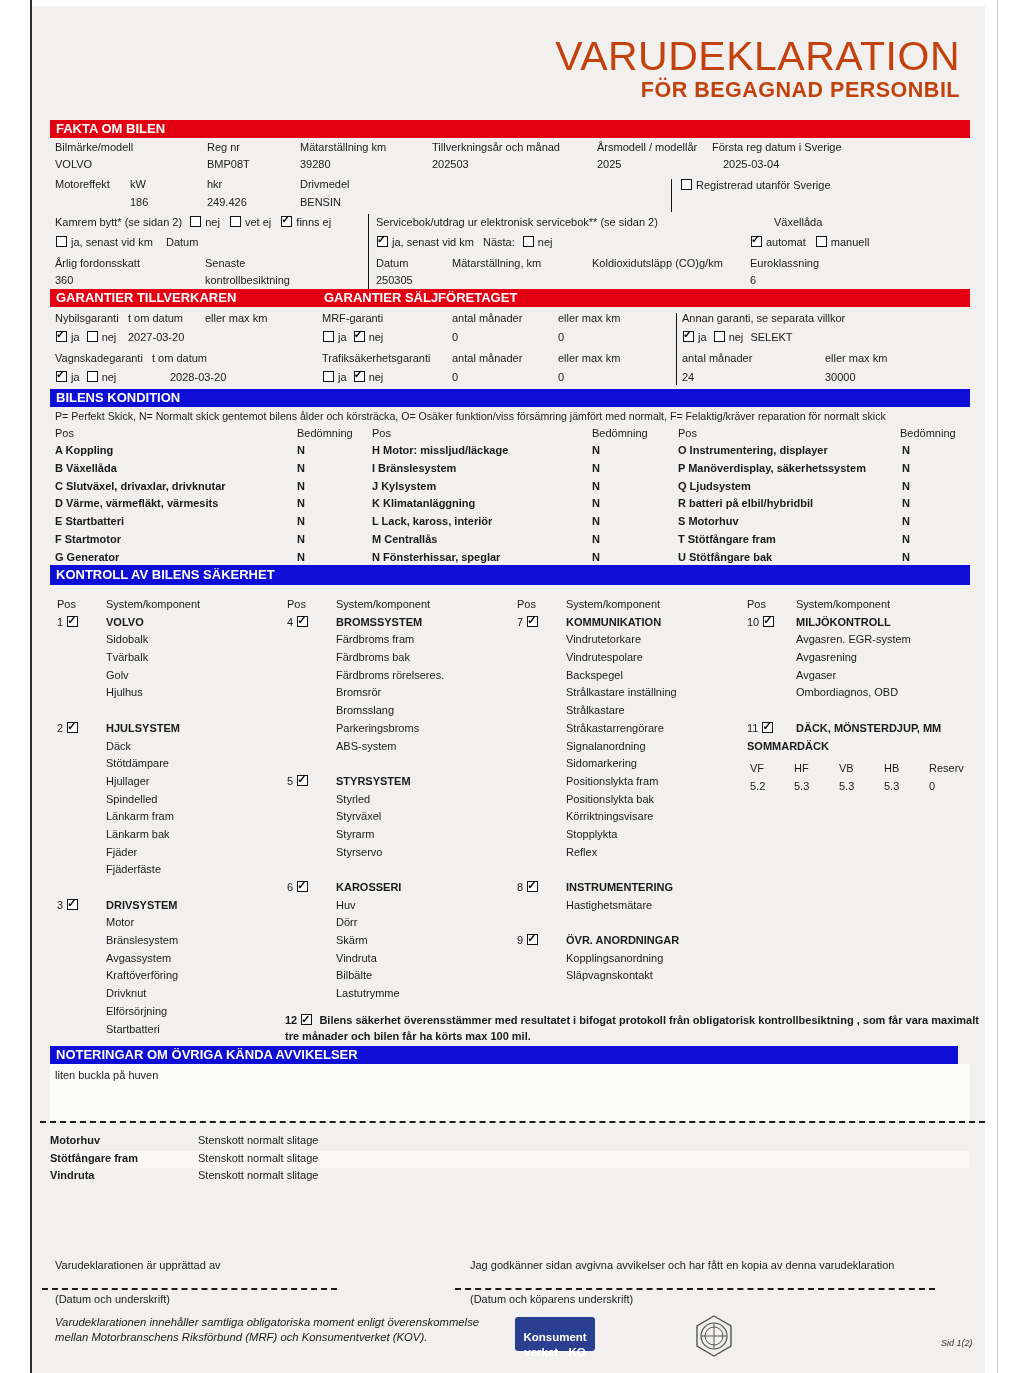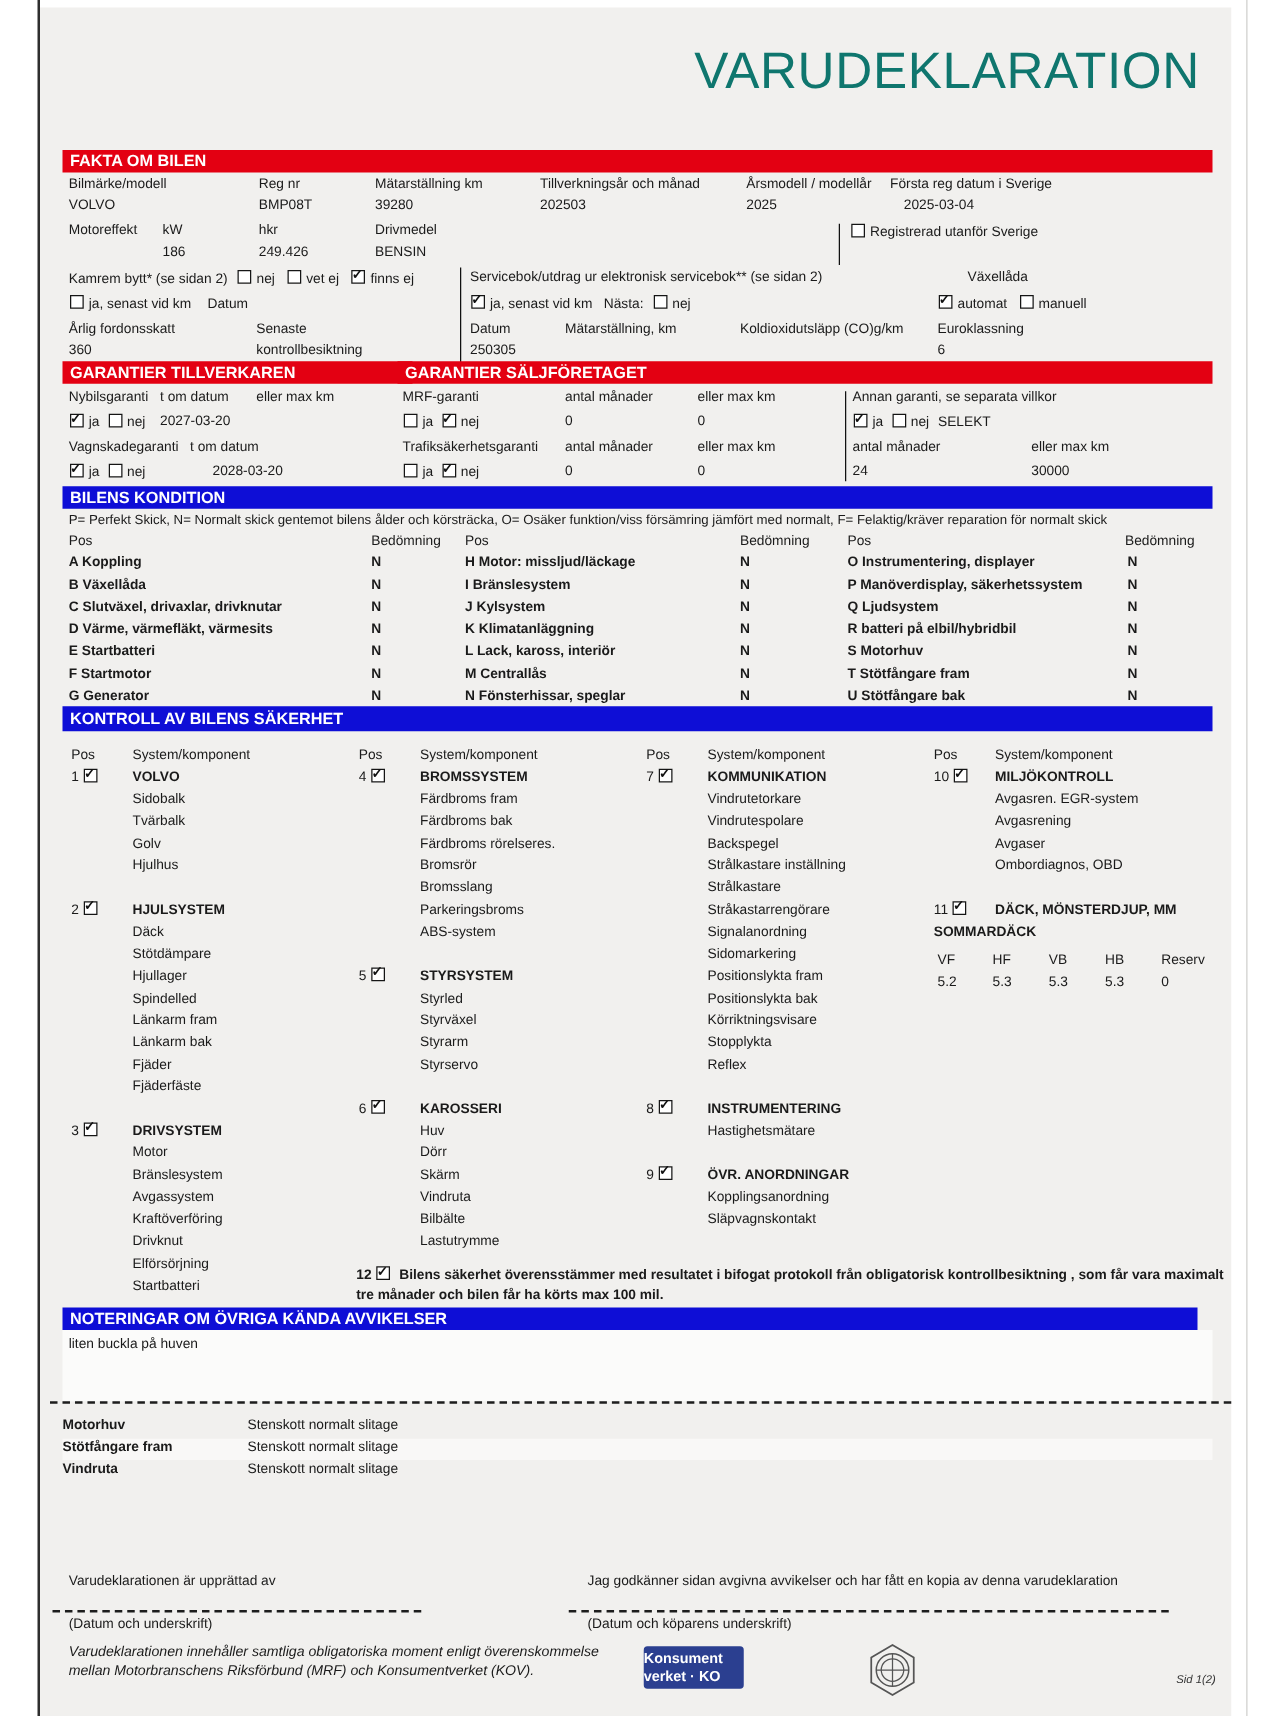--- a/index.html
+++ b/index.html
@@ -49,39 +49,40 @@
 
   .notebox{position:absolute;left:50px;top:1064px;width:920px;height:57px;background:#fbfbfa}
   .dash{position:absolute;border-top:2px dashed #1d1d1d;height:0}
 
   .devrows{position:absolute;left:50px;top:1133px;width:920px;font-size:11px}
   .devrow{display:grid;grid-template-columns:148px auto;height:17.6px;line-height:15px}
   .devrow:nth-child(2){background:rgba(255,255,255,.55)}
   .dev-part{font-weight:700}
 
   .badge{position:absolute;left:515px;top:1317px;width:80px;height:34px;background:#2b3f90;
-         border-radius:3px;color:#fff;font-size:11.5px;font-weight:700;
-         line-height:15px;padding-top:3px;box-sizing:border-box}
+         border-radius:3px;color:#fff;font-size:11.5px;font-weight:700;text-align:center;
+         line-height:15px;padding-top:13px;box-sizing:border-box}
   .legal{position:absolute;left:55px;top:1315px;width:440px;font-size:11.3px;
          font-style:italic;line-height:14.5px;white-space:normal}
   .sid{position:absolute;left:941px;top:1338px;font-size:9px;font-style:italic;color:#333}
 
-  .titlebox{position:absolute;left:540px;top:34px;width:420px;text-align:right;color:#0f766e}
+  .titlebox{position:absolute;left:540px;top:34px;width:420px;text-align:right;color:#c2410c}
   .title-main{font-size:41px;line-height:44px;font-weight:400;letter-spacing:.5px}
   .title-sub{font-size:21.5px;line-height:24px;font-weight:600;letter-spacing:.5px}
 </style>
 </head>
 <body>
 
 <div class="page"></div>
 <div class="edge"></div>
 <div class="rline"></div>
 
 <div class="titlebox">
   <div class="title-main">VARUDEKLARATION</div>
+  <div class="title-sub">FÖR BEGAGNAD PERSONBIL</div>
 </div>
 
 <div class="bar red" style="left:50px;top:120px;width:920px">FAKTA OM BILEN</div>
 
 <span class="lbl" style="left:55px;top:141px">Bilmärke/modell</span>
 <span class="lbl" style="left:207px;top:141px">Reg nr</span>
 <span class="lbl" style="left:300px;top:141px">Mätarställning km</span>
 <span class="lbl" style="left:432px;top:141px">Tillverkningsår och månad</span>
 <span class="lbl" style="left:597px;top:141px">Årsmodell / modellår</span>
 <span class="lbl" style="left:712px;top:141px">Första reg datum i Sverige</span>

